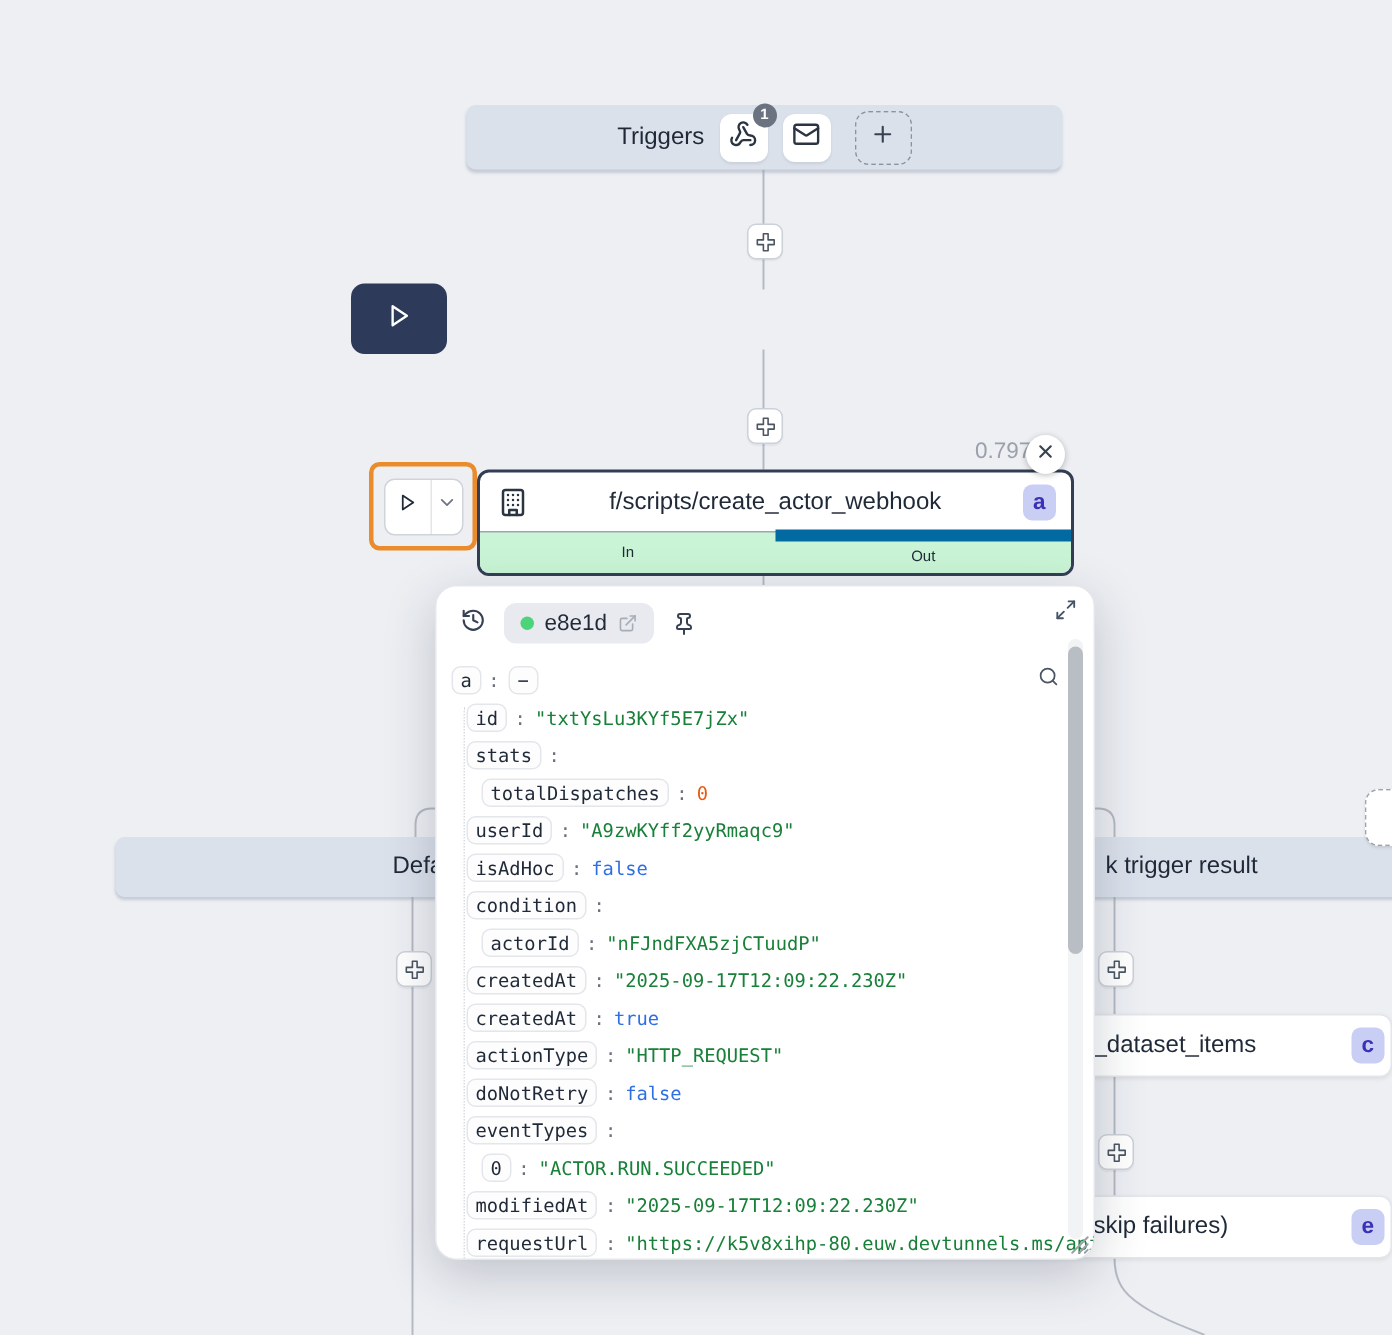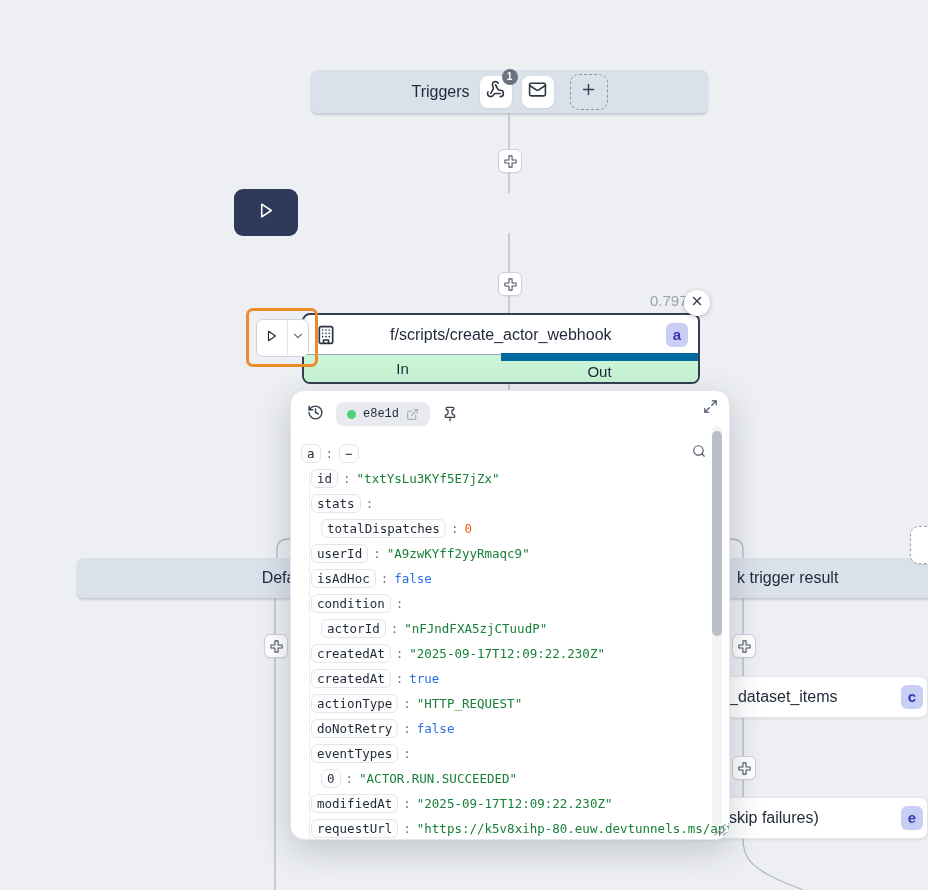--- a/index.html
+++ b/index.html
@@ -40,28 +40,28 @@
   
   .plus-conn{position:absolute;width:22px;height:22px;background:#fff;border:1px solid #ccd1d9;border-radius:6px;
              display:flex;align-items:center;justify-content:center;z-index:2;color:#4b5563;box-shadow:0 1px 1px rgba(0,0,0,.05);}
   .plus-conn svg{width:15px;height:15px;}
 
   
   .duration{position:absolute;left:595px;top:292px;width:100px;text-align:right;color:#9aa1ac;font-size:15px;z-index:1;}
   .close-x{position:absolute;left:684px;top:290px;width:26px;height:26px;border-radius:50%;background:#fff;z-index:3;
            box-shadow:0 1px 4px rgba(0,0,0,.25);display:flex;align-items:center;justify-content:center;color:#374151;}
   .close-x svg{width:14px;height:14px;}
-  .script-node{position:absolute;left:302px;top:313px;width:398px;height:71px;background:#fff;border:2px solid #333e54;
+  .script-node{position:absolute;left:318px;top:313px;width:398px;height:71px;background:#fff;border:2px solid #333e54;
                border-radius:8px;z-index:2;overflow:hidden;box-sizing:border-box;display:flex;flex-direction:column;}
   .script-head{flex:1;display:flex;align-items:center;padding:0 10px 0 12px;gap:8px;}
   .script-head .b-icon{color:#2b3441;display:flex;}
   .script-head .b-icon svg{width:20px;height:20px;}
   .script-title{flex:1;text-align:center;font-size:16px;color:#1f2937;font-weight:500;white-space:nowrap;overflow:hidden;}
   .mini-badge{background:#c9cef5;color:#3b31b4;font-weight:700;font-size:15px;border-radius:6px;padding:3px 7px;line-height:1.2;}
-  .io-row{height:27px;display:flex;background:#c9f4d5;border-top:1px solid #9aa7b5;font-size:15px;color:#1f2937;}
+  .io-row{height:27px;display:flex;background:#c9f4d5;border-top:1px solid #9aa7b5;font-size:10px;color:#1f2937;}
   .io-row .half{flex:1;display:flex;align-items:center;justify-content:center;}
   .io-row .half.out{border-top:8px solid #0369a1;margin-top:-2px;}
 
   
   .node-card{position:absolute;background:#fff;border:1px solid #e3e6ea;border-radius:8px;box-shadow:0 1px 3px rgba(0,0,0,.08);
              display:flex;align-items:center;font-size:16px;color:#1f2937;font-weight:500;z-index:1;box-sizing:border-box;}
   .node-card .lbl{position:absolute;left:168px;white-space:nowrap;}
   .node-card .mini-badge{position:absolute;right:4px;}
   .card-dataset{left:560px;top:676px;width:368px;height:42px;}
   .card-skip{left:560px;top:797px;width:368px;height:42px;}
@@ -69,21 +69,21 @@
                border-radius:9px;z-index:2;box-shadow:0 1px 2px rgba(0,0,0,.1);}
 
   
   .popup{position:absolute;left:290px;top:390px;width:440px;height:450px;background:#fff;border:1px solid #e4e7eb;
          border-radius:14px;box-shadow:0 10px 34px rgba(30,40,60,.22);z-index:10;overflow:hidden;box-sizing:border-box;}
   .popup-head{display:flex;align-items:center;gap:12px;padding:11px 14px 4px 16px;color:#374151;}
   .popup-head svg{flex:none;}
   .hist-icon svg{width:17px;height:17px;}
   .ver-pill{display:flex;align-items:center;gap:7px;background:#e8eaef;border-radius:8px;padding:5px 11px;}
   .ver-dot{width:9px;height:9px;border-radius:50%;background:#4dd47a;}
-  .ver-text{font-size:12px;color:#1f2937;font-family:Liberation Mono, monospace;}
+  .ver-text{font-size:15px;color:#1f2937;}
   .ext-icon{color:#a7adb7;display:flex;}
   .ext-icon svg{width:13px;height:13px;}
   .pin-icon{color:#374151;display:flex;}
   .pin-icon svg{width:16px;height:16px;}
   .expand-icon{position:absolute;right:11px;top:8px;color:#475569;display:flex;}
   .expand-icon svg{width:15px;height:15px;}
   .search-icon{position:absolute;right:23px;top:53px;color:#4b5563;display:flex;}
   .search-icon svg{width:14px;height:14px;}
 
   .json-body{position:absolute;left:10px;top:50px;right:26px;bottom:0;font-family:"DejaVu Sans Mono",monospace;font-size:12.5px;}

